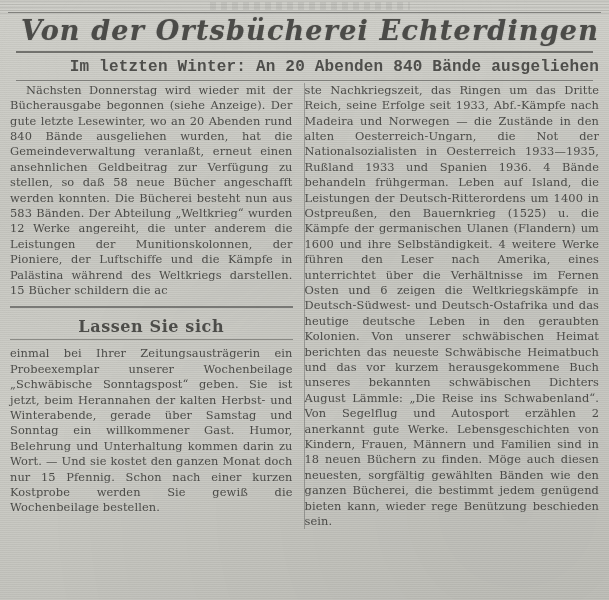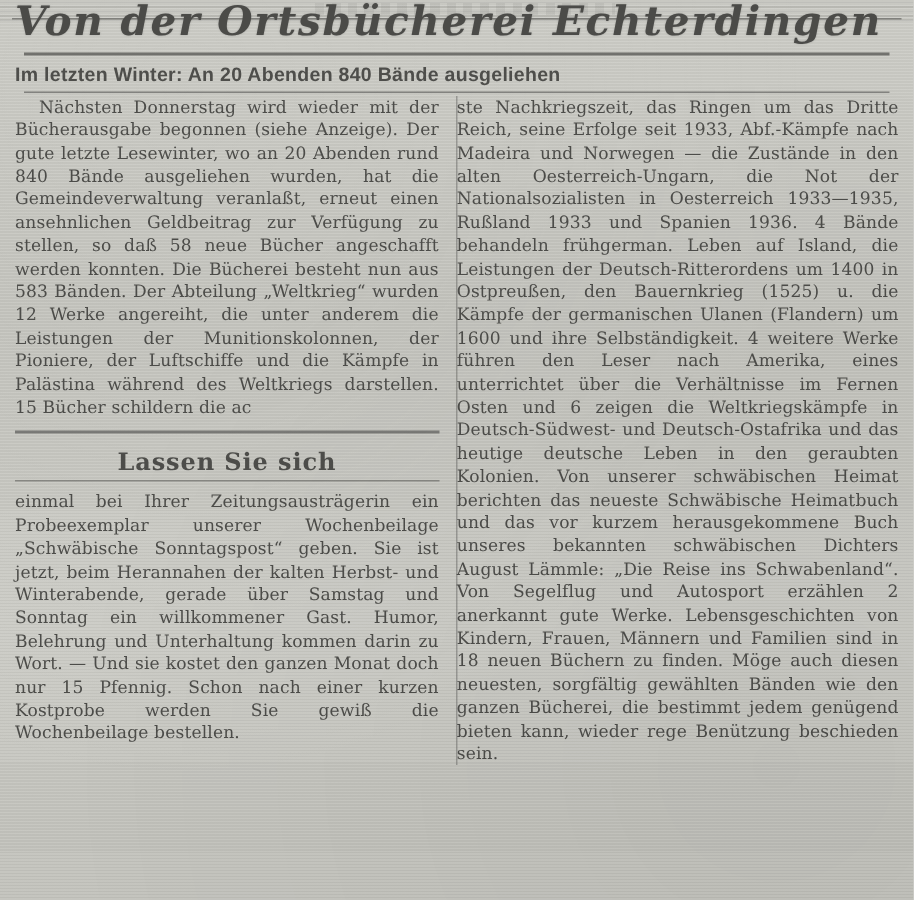--- a/index.html
+++ b/index.html
@@ -49,41 +49,42 @@
   }
   .top-line {
     position: absolute;
     left: 8px; right: 8px;
     top: 12px;
     border-top: 1px solid rgba(70,70,68,0.55);
   }
 
   .masthead {
     position: relative;
-    text-align: left;
+    text-align: right;
+    padding-top: 16px;
   }
   .masthead-title {
     font-family: "DejaVu Serif", serif;
     font-style: italic;
     font-weight: bold;
     font-size: 27px;
     letter-spacing: 1.2px;
     color: #4b4b48;
     line-height: 1.1;
     text-shadow: 0 0 1px rgba(90,90,88,0.5);
     white-space: nowrap;
   }
   .rule-under-title {
     margin: 5px 6px 0 6px;
     border-top: 2px solid rgba(75,75,72,0.7);
   }
   .subhead {
-    font-family: Liberation Sans, sans-serif;
+    font-family: Liberation Mono, monospace;
     font-weight: bold;
-    font-size: 13px;
+    font-size: 16px;
     letter-spacing: .2px;
     margin-top: 5px;
     color: #4e4e4b;
     white-space: nowrap;
   }
   .rule-under-sub {
     margin: 4px 6px 0 6px;
     border-top: 1px solid rgba(80,80,78,0.6);
   }
 

